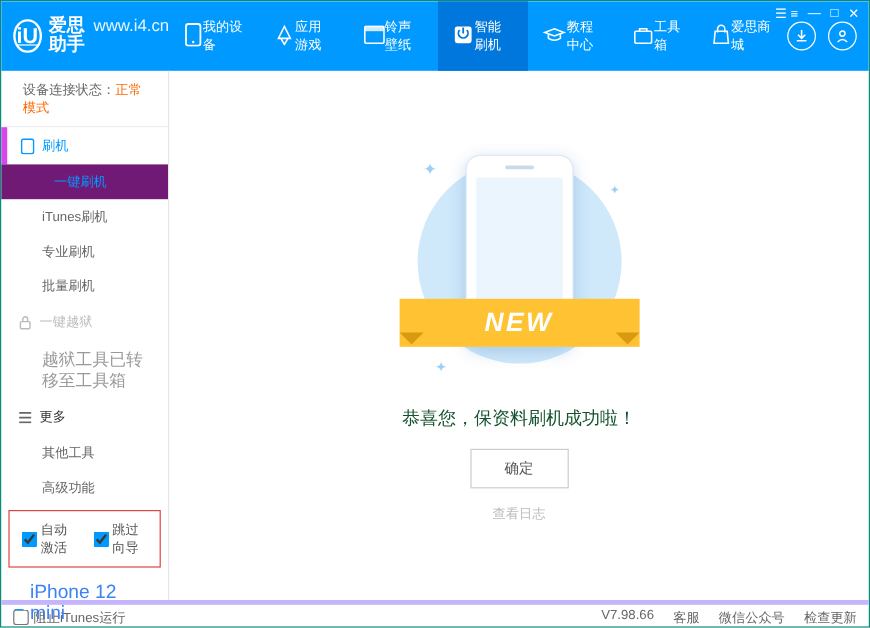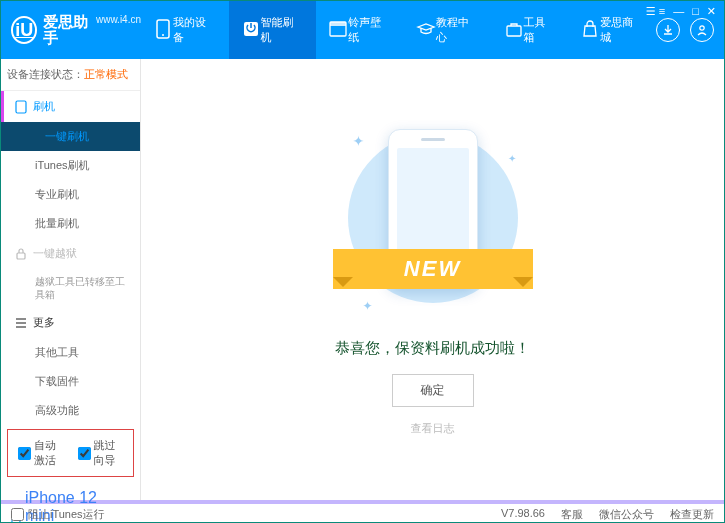--- a/index.html
+++ b/index.html
@@ -3,43 +3,43 @@
 <meta charset="utf-8">
 <style>
 * { margin: 0; padding: 0; box-sizing: border-box; font-family: "Microsoft YaHei", Arial, sans-serif; }
 body { background: #fff; width: 725px; height: 523px; overflow: hidden; position: relative; border: 1px solid #0a8a7a; }
 
 .header { background: #0099ff; height: 58px; display: flex; align-items: center; padding: 0 10px; color: #fff; }
 .logo-area { display: flex; align-items: center; width: 130px; }
 .logo-icon { width: 28px; height: 28px; border: 2px solid #fff; border-radius: 50%; display: flex; align-items: center; justify-content: center; font-weight: bold; font-size: 18px; margin-right: 6px; text-decoration: underline; }
 .logo-text { display: flex; flex-direction: row; line-height: 1.1; }
 .logo-title { font-size: 15px; font-weight: bold; }
-.logo-url { font-size: 10px; opacity: 0.9; }
+.logo-url { font-size: 14px; opacity: 0.9; }
 
 .nav-tabs { display: flex; flex: 1; }
 .nav-tab { display: flex; flex-direction: row; align-items: center; justify-content: center; padding: 0 12px; height: 58px; cursor: pointer; font-size: 11px; }
 .nav-tab.active { background: #0077dd; }
 .nav-tab-icon { width: 20px; height: 20px; margin-bottom: 3px; display: flex; align-items: center; justify-content: center; }
 
 .header-right { display: flex; align-items: center; gap: 10px; margin-left: auto; }
 .header-icons-top { position: absolute; top: 4px; right: 8px; display: flex; gap: 8px; font-size: 11px; color: #fff; }
 .header-icons-top span { cursor: pointer; }
 .circle-btn { width: 24px; height: 24px; border: 1.5px solid #fff; border-radius: 50%; display: flex; align-items: center; justify-content: center; cursor: pointer; }
 
 .body-area { display: flex; height: calc(100% - 58px - 22px); }
 
 .sidebar { width: 140px; border-right: 1px solid #e5e5e5; display: flex; flex-direction: column; font-size: 11px; }
-.device-status { padding: 8px 6px; color: #666; border-bottom: 1px solid #eee; }
+.device-status { padding: 8px 18px; color: #666; border-bottom: 1px solid #eee; }
 .device-status .val { color: #ff6600; }
 .side-head { display: flex; align-items: center; padding: 8px 14px; color: #333; cursor: pointer; gap: 6px; }
-.side-head.active { color: #0099ff; border-left: 3px solid #d946ef; padding-left: 11px; }
+.side-head.active { color: #0099ff; border-left: 5px solid #d946ef; padding-left: 11px; }
 .side-head.disabled { color: #bbb; }
 .side-item { padding: 7px 10px 7px 34px; color: #666; cursor: pointer; }
-.side-item.active { background: #0c4a6e; color: #0099ff; padding-left: 44px; }
-.side-note { padding: 6px 10px 6px 34px; color: #999; font-size: 10px; line-height: 1.3; }
+.side-item.active { background: #701a75; color: #0099ff; padding-left: 44px; }
+.side-note { padding: 6px 10px 6px 34px; color: #999; font-size: 14px; line-height: 1.3; }
 
 .checkbox-row { display: flex; gap: 14px; padding: 8px 10px; border: 1.5px solid #d44; margin: 4px 6px; font-size: 11px; color: #555; }
 .checkbox-row label { display: flex; align-items: center; gap: 3px; cursor: pointer; }
 .checkbox-row input { accent-color: #0099ff; }
 
 .device-info { padding: 8px 10px; }
 .device-name { color: #3b82f6; font-size: 16px; display: flex; align-items: flex-end; gap: 4px; }
 .storage-badge { display: inline-block; border: 1px solid #ccc; border-radius: 3px; padding: 1px 6px; font-size: 10px; color: #888; margin-top: 3px; }
 
 .main { flex: 1; display: flex; flex-direction: column; align-items: center; justify-content: center; position: relative; }
@@ -85,38 +85,46 @@
   <div class="nav-tabs">
     <div class="nav-tab">
       <span class="nav-tab-icon">
           <svg width="16" height="20" viewBox="0 0 16 20">
             <rect x="2" y="1" width="12" height="18" rx="2" fill="none" stroke="#fff" stroke-width="1.5"></rect>
             <circle cx="8" cy="16" r="1" fill="#fff"></circle>
           </svg>
         </span>
       <span>我的设备</span>
     </div>
+    <div class="nav-tab">
+      <span class="nav-tab-icon">
+          <svg width="18" height="18" viewBox="0 0 18 18">
+            <path d="M9 2 L14 12 L4 12 Z M6 12 L12 12 L9 17 Z" fill="none" stroke="#fff" stroke-width="1.3"></path>
+          </svg>
+        </span>
+      <span>应用游戏</span>
+    </div>
+    <div class="nav-tab">
+      <span class="nav-tab-icon">
+          <svg width="18" height="16" viewBox="0 0 18 16">
+            <rect x="1" y="1" width="16" height="14" rx="1" fill="none" stroke="#fff" stroke-width="1.3"></rect>
+            <rect x="1" y="1" width="16" height="4" fill="#fff" opacity="0.8"></rect>
+          </svg>
+        </span>
+      <span>铃声壁纸</span>
+    </div>
     <div class="nav-tab active">
       <span class="nav-tab-icon">
           <svg width="18" height="18" viewBox="0 0 18 18">
             <rect x="2" y="2" width="14" height="14" rx="2" fill="#fff"></rect>
             <path d="M6 5 A4 4 0 1 0 12 5" fill="none" stroke="#0077dd" stroke-width="1.5"></path>
             <path d="M9 3 L9 8" stroke="#0077dd" stroke-width="1.5"></path>
           </svg>
         </span>
       <span>智能刷机</span>
-    </div>
-    <div class="nav-tab">
-      <span class="nav-tab-icon">
-          <svg width="18" height="16" viewBox="0 0 18 16">
-            <rect x="1" y="1" width="16" height="14" rx="1" fill="none" stroke="#fff" stroke-width="1.3"></rect>
-            <rect x="1" y="1" width="16" height="4" fill="#fff" opacity="0.8"></rect>
-          </svg>
-        </span>
-      <span>铃声壁纸</span>
     </div>
     <div class="nav-tab">
       <span class="nav-tab-icon">
           <svg width="20" height="14" viewBox="0 0 20 14">
             <path d="M2 5 L10 2 L18 5 L10 8 Z" fill="none" stroke="#fff" stroke-width="1.3"></path>
             <path d="M5 6 L5 10 Q10 13 15 10 L15 6" fill="none" stroke="#fff" stroke-width="1.3"></path>
           </svg>
         </span>
       <span>教程中心</span>
     </div>
@@ -180,21 +188,20 @@
     </div>
     <div class="side-note">越狱工具已转移至工具箱</div>
 
     <div class="side-head">
       <svg width="12" height="10" viewBox="0 0 12 10">
           <path d="M1 1 L11 1 M1 5 L11 5 M1 9 L11 9" stroke="#666" stroke-width="1.4"></path>
         </svg>
       <span>更多</span>
     </div>
     <div class="side-item">其他工具</div>
-    <div class="side-item">下载固件</div>
     <div class="side-item">高级功能</div>
 
     <div style="flex:1"></div>
 
     <div class="checkbox-row">
       <label>
           <input type="checkbox" checked="" style="">
           <span>自动激活</span>
         </label>
       <label>

